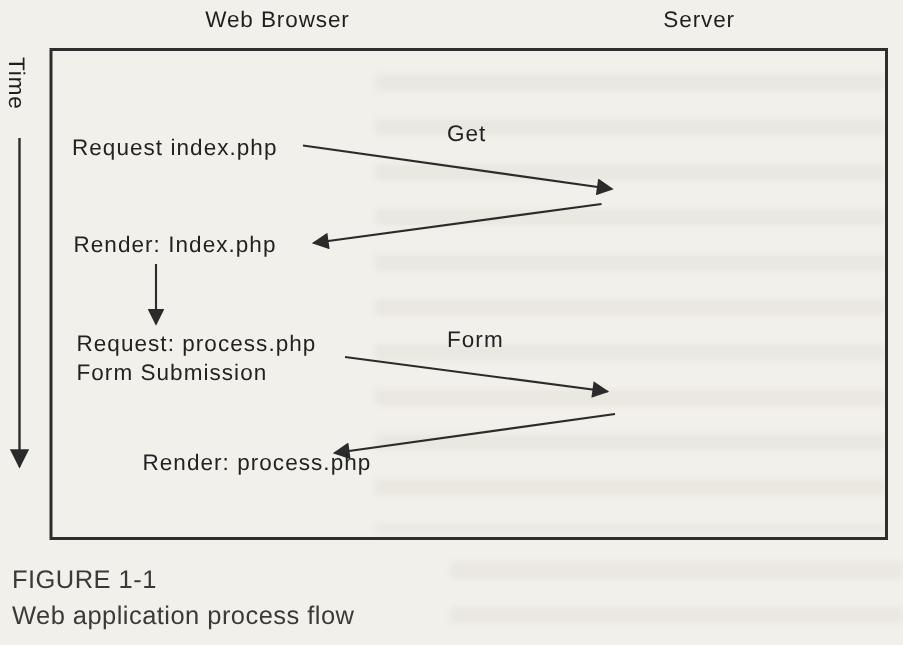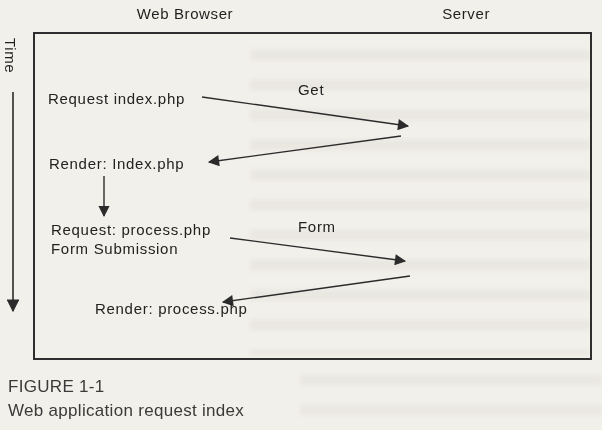--- a/index.html
+++ b/index.html
@@ -135,15 +135,15 @@
     <div>Form Submission</div>
   </div>
 
 
   <div class="node" style="left:68px;  top:299px;margin-left:27px;">Render: process.php</div>
 
   <div class="edge-label" style="left:298px; top:81px;">Get</div>
   <div class="edge-label" style="left:298px; top:218px;">Form</div>
 
   <div class="fig-label">FIGURE 1-1</div>
-  <div class="fig-title">Web application request index</div>
+  <div class="fig-title">Web application process flow</div>
 
 </div>
 
 </body></html>

